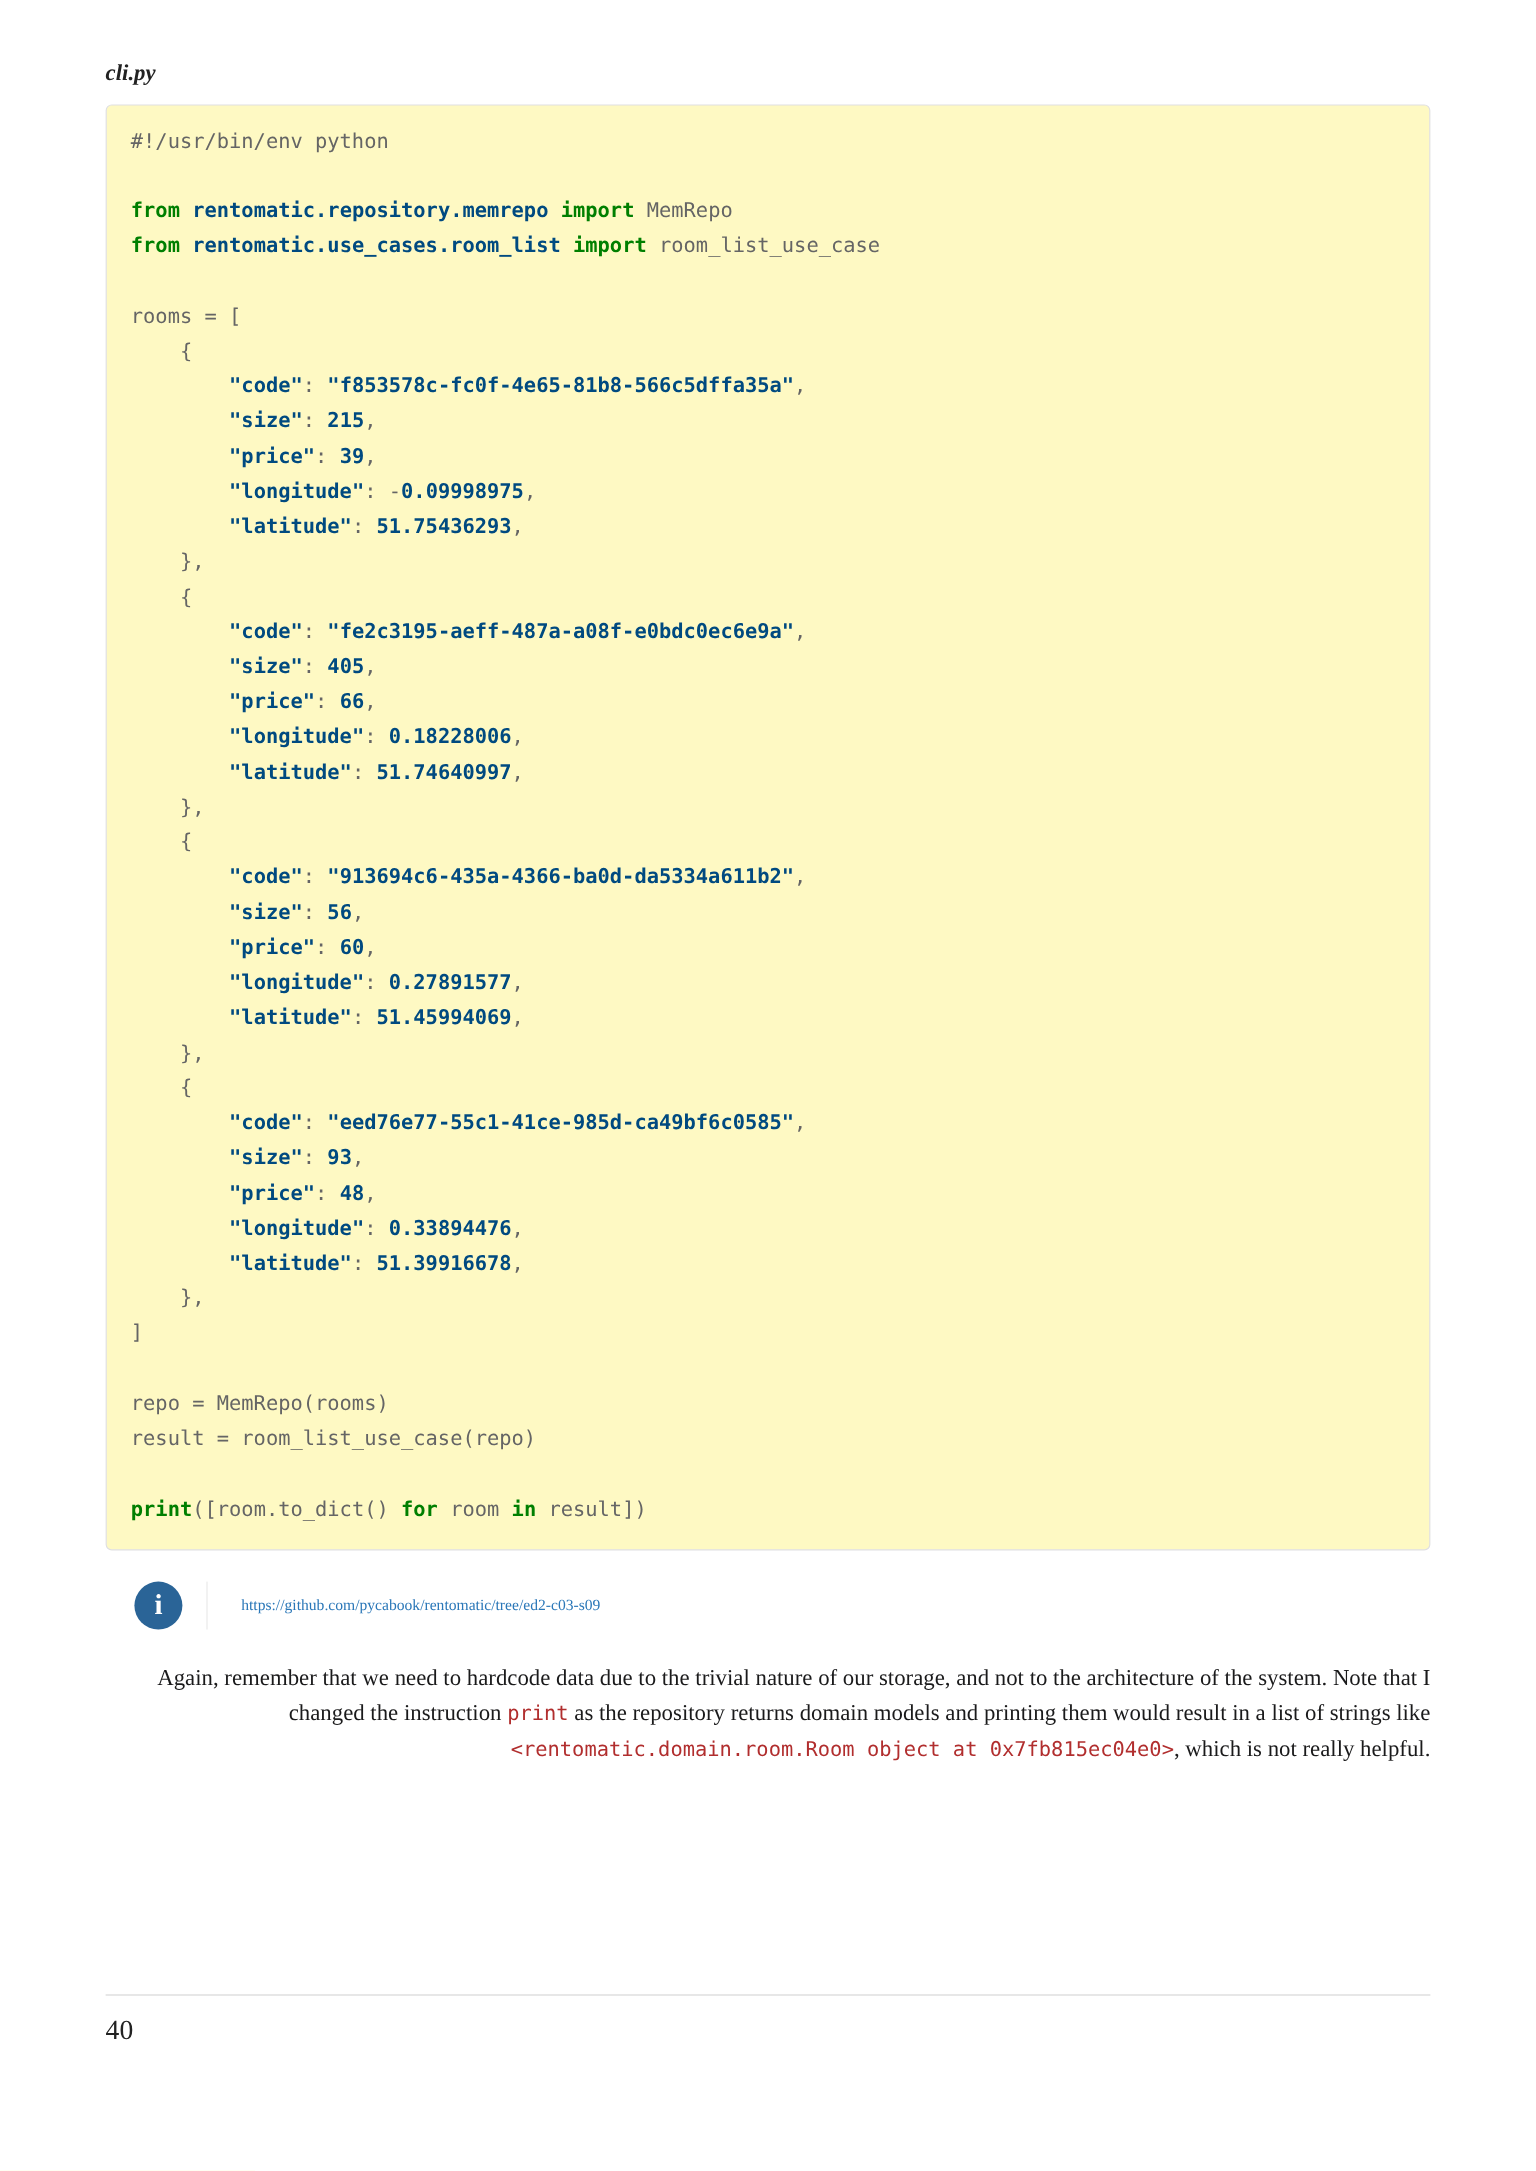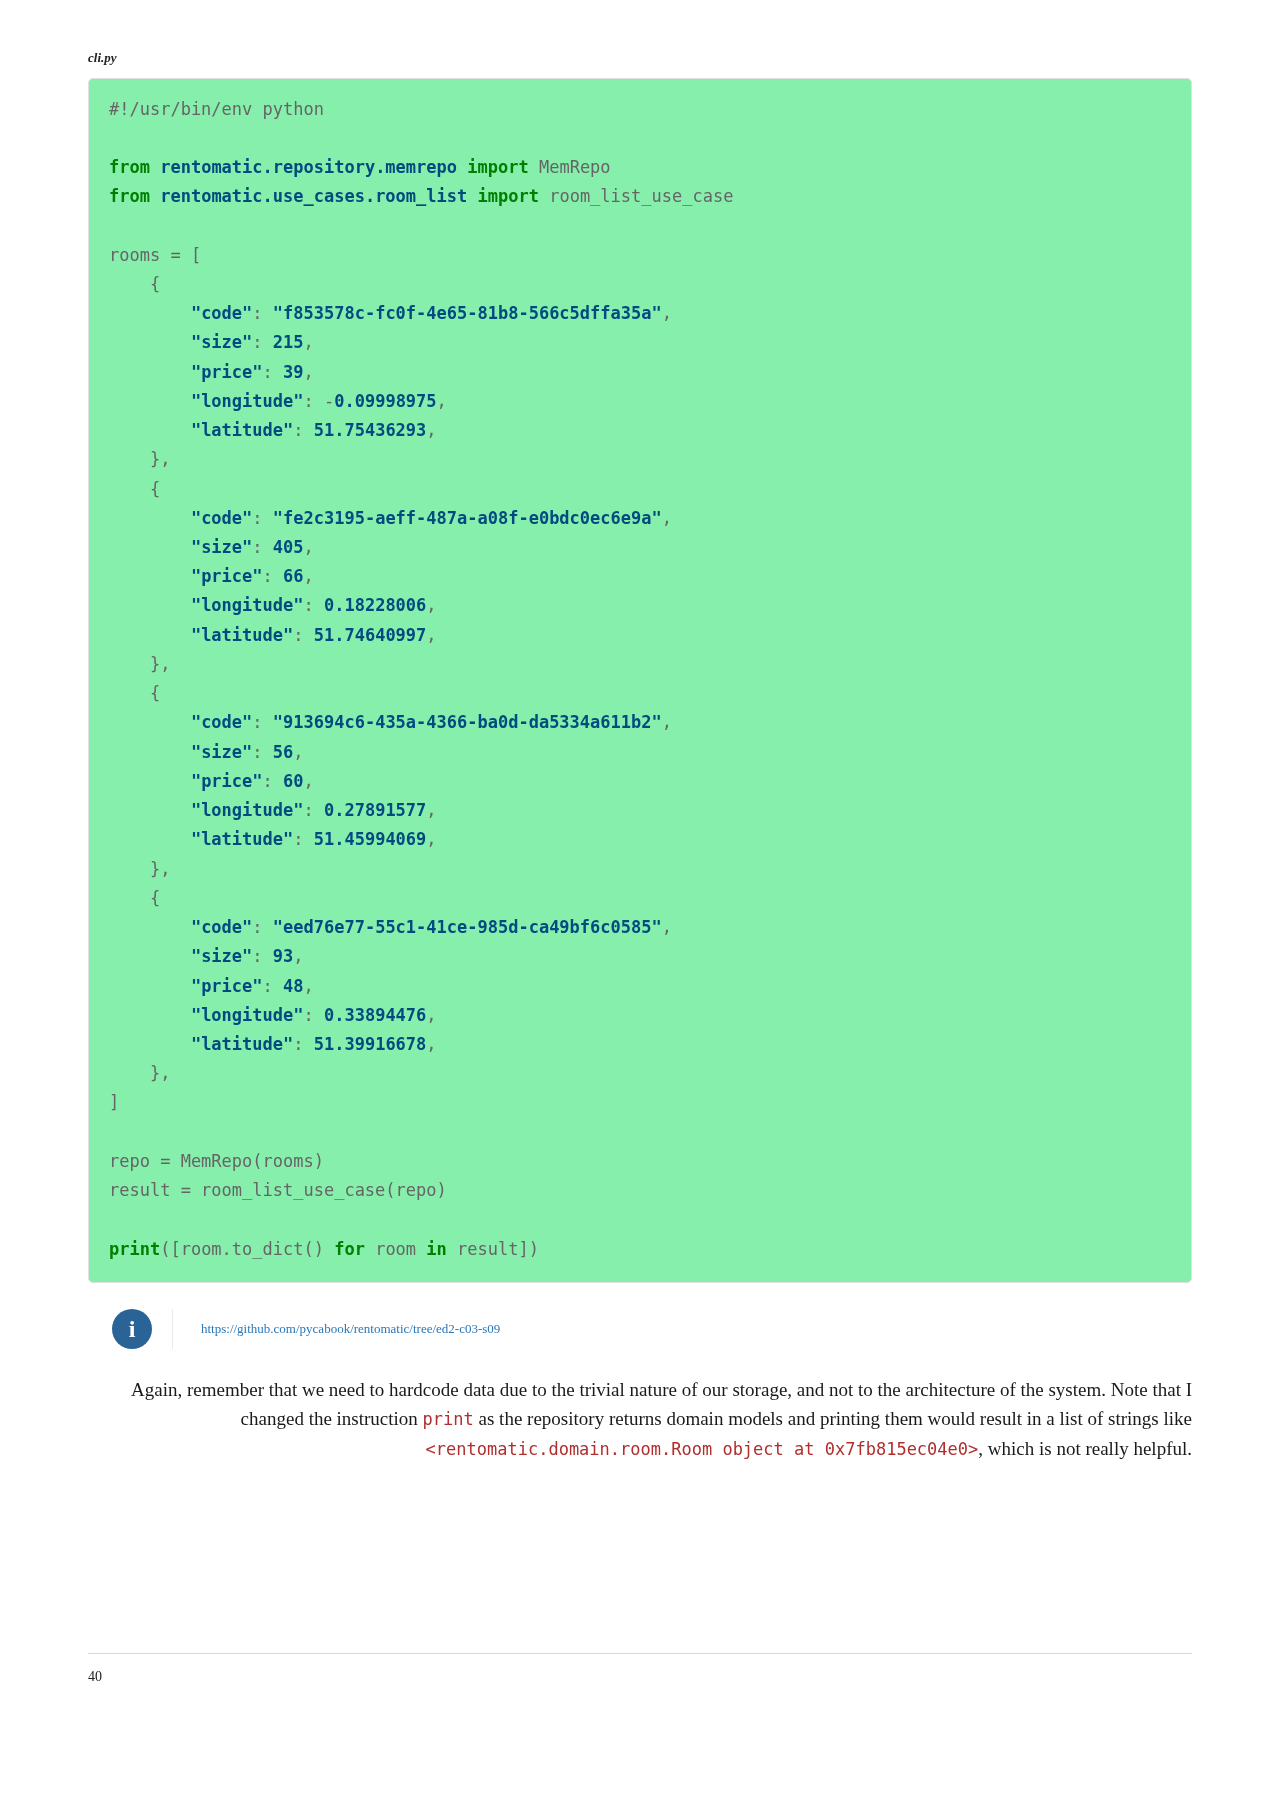--- a/index.html
+++ b/index.html
@@ -9,25 +9,25 @@
     color: #19191a;
     padding: 48px 88px 30px 88px;
     width: 1280px;
     font-size: 19px;
     line-height: 1.5;
   }
   .caption {
     font-style: italic;
     font-weight: 600;
     color: #222;
-    font-size: 13px;
+    font-size: 19px;
     margin-bottom: 10px;
   }
   .code-block {
-    background: #86efac;
+    background: #fef9c3;
     border: 1px solid #e0e0e2;
     border-radius: 5px;
     padding: 16px 20px 18px 20px;
     font-family: 'DejaVu Sans Mono', Menlo, Consolas, monospace;
     font-size: 17px;
     line-height: 1.72;
     color: #656565;
     white-space: pre;
     overflow-x: auto;
     margin-bottom: 26px;
@@ -80,21 +80,21 @@
   }
   .inline-code {
     font-family: 'DejaVu Sans Mono', Menlo, Consolas, monospace;
     color: #b12e2e;
     font-size: 17px;
   }
   .page-foot {
     border-top: 1px solid #d8d8d8;
     margin-top: 190px;
     padding-top: 12px;
-    font-size: 14px;
+    font-size: 23px;
     color: #222;
   }
 </style>
 </head>
 <body>
 
 <div class="caption">cli.py</div>
 
 <div class="code-block"><span class="plain">#!/usr/bin/env python</span>
 

